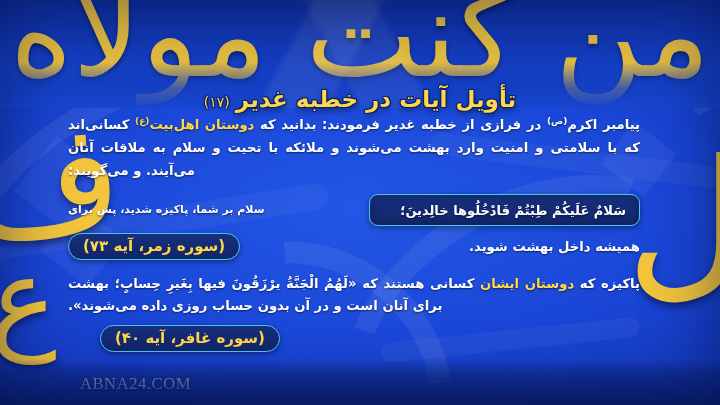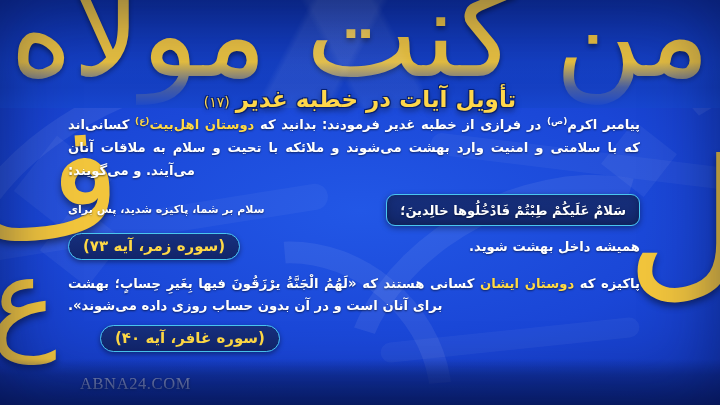--- a/index.html
+++ b/index.html
@@ -99,21 +99,21 @@
   .sup{font-size:9px;vertical-align:super;}
 
   
   .verse-row{
     display:flex;align-items:center;justify-content:flex-start;
     gap:10px;margin-top:11px;direction:rtl;
   }
   .verse-box{
     background:linear-gradient(180deg,#17307e 0%,#12276b 100%);
     border:1.4px solid #49c6f0;border-radius:9px;
-    padding:5px 13px 6px 13px;flex:0 0 auto;
+    padding:5px 13px 6px 30px;flex:0 0 auto;
     box-shadow:0 2px 6px rgba(0,0,0,.4), inset 0 0 10px rgba(0,0,0,.25);
   }
   .verse-ar{
     color:#ffffff;font-size:13px;font-weight:bold;white-space:nowrap;
     text-shadow:0 1px 2px rgba(0,0,0,.5);
   }
   .verse-tail{
     color:#ffffff;font-size:11px;font-weight:bold;flex:1 1 auto;
     text-shadow:0 1px 2px rgba(0,0,0,.55);text-align:left;
   }

